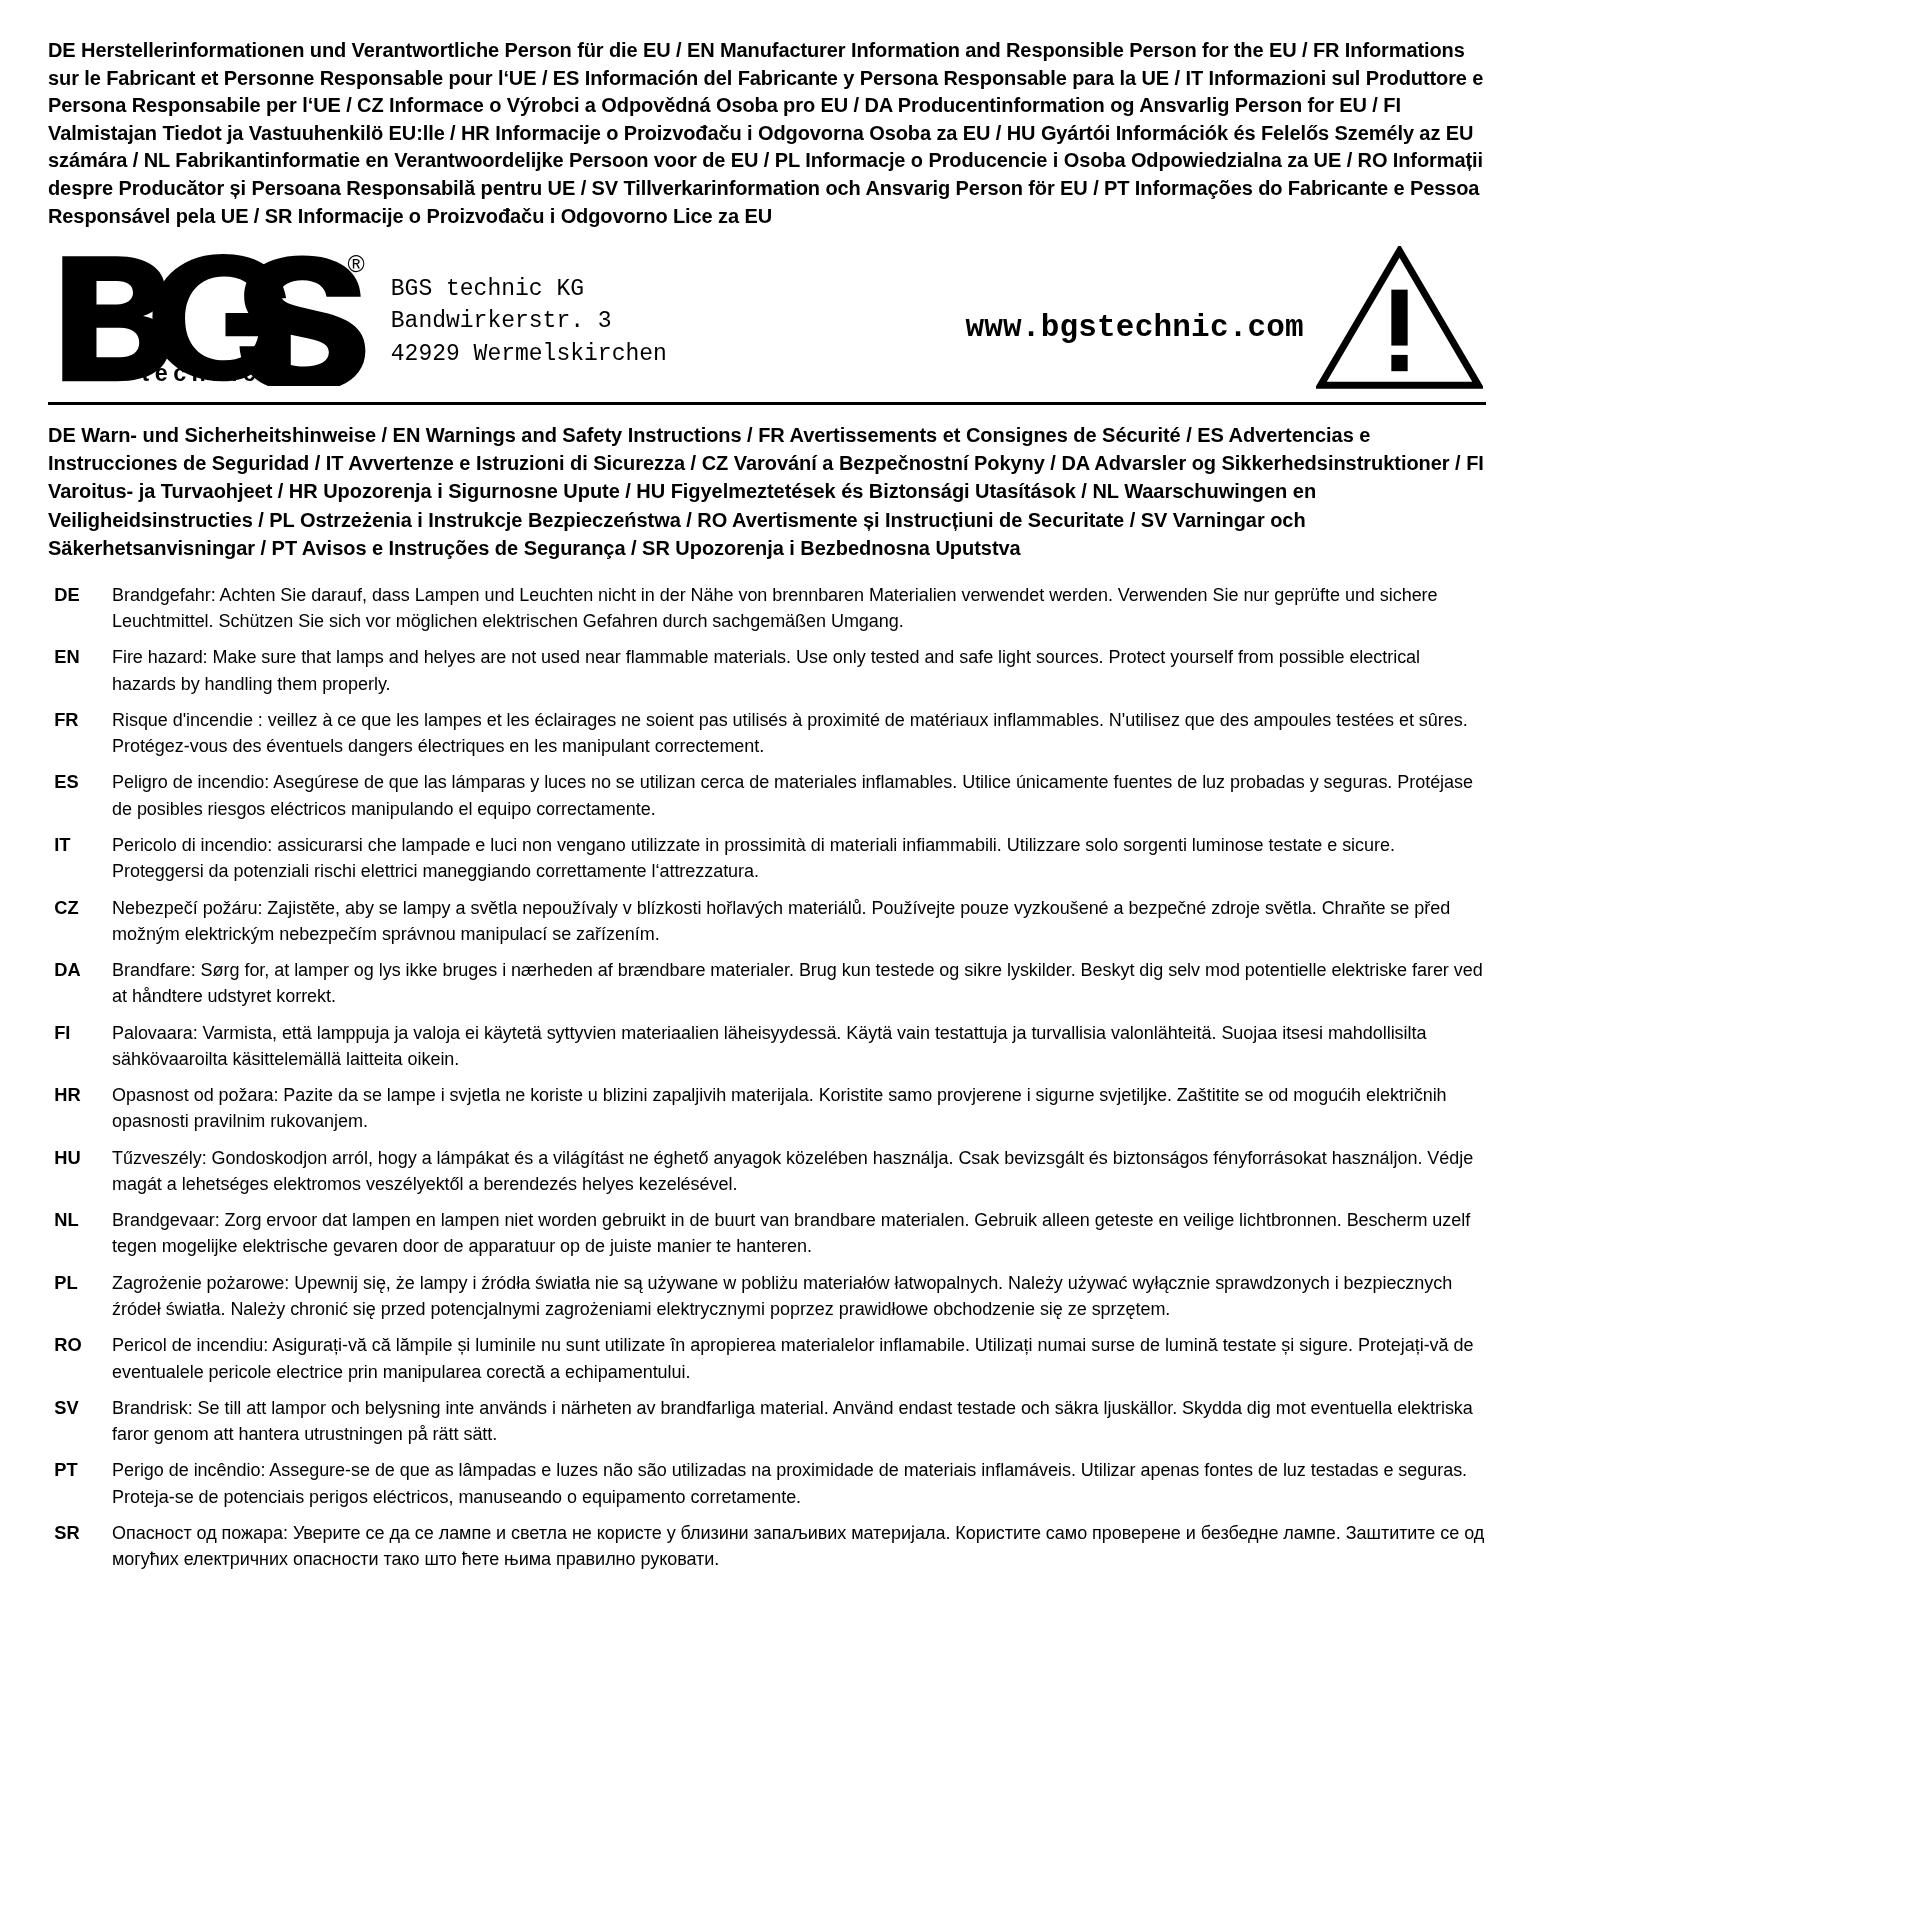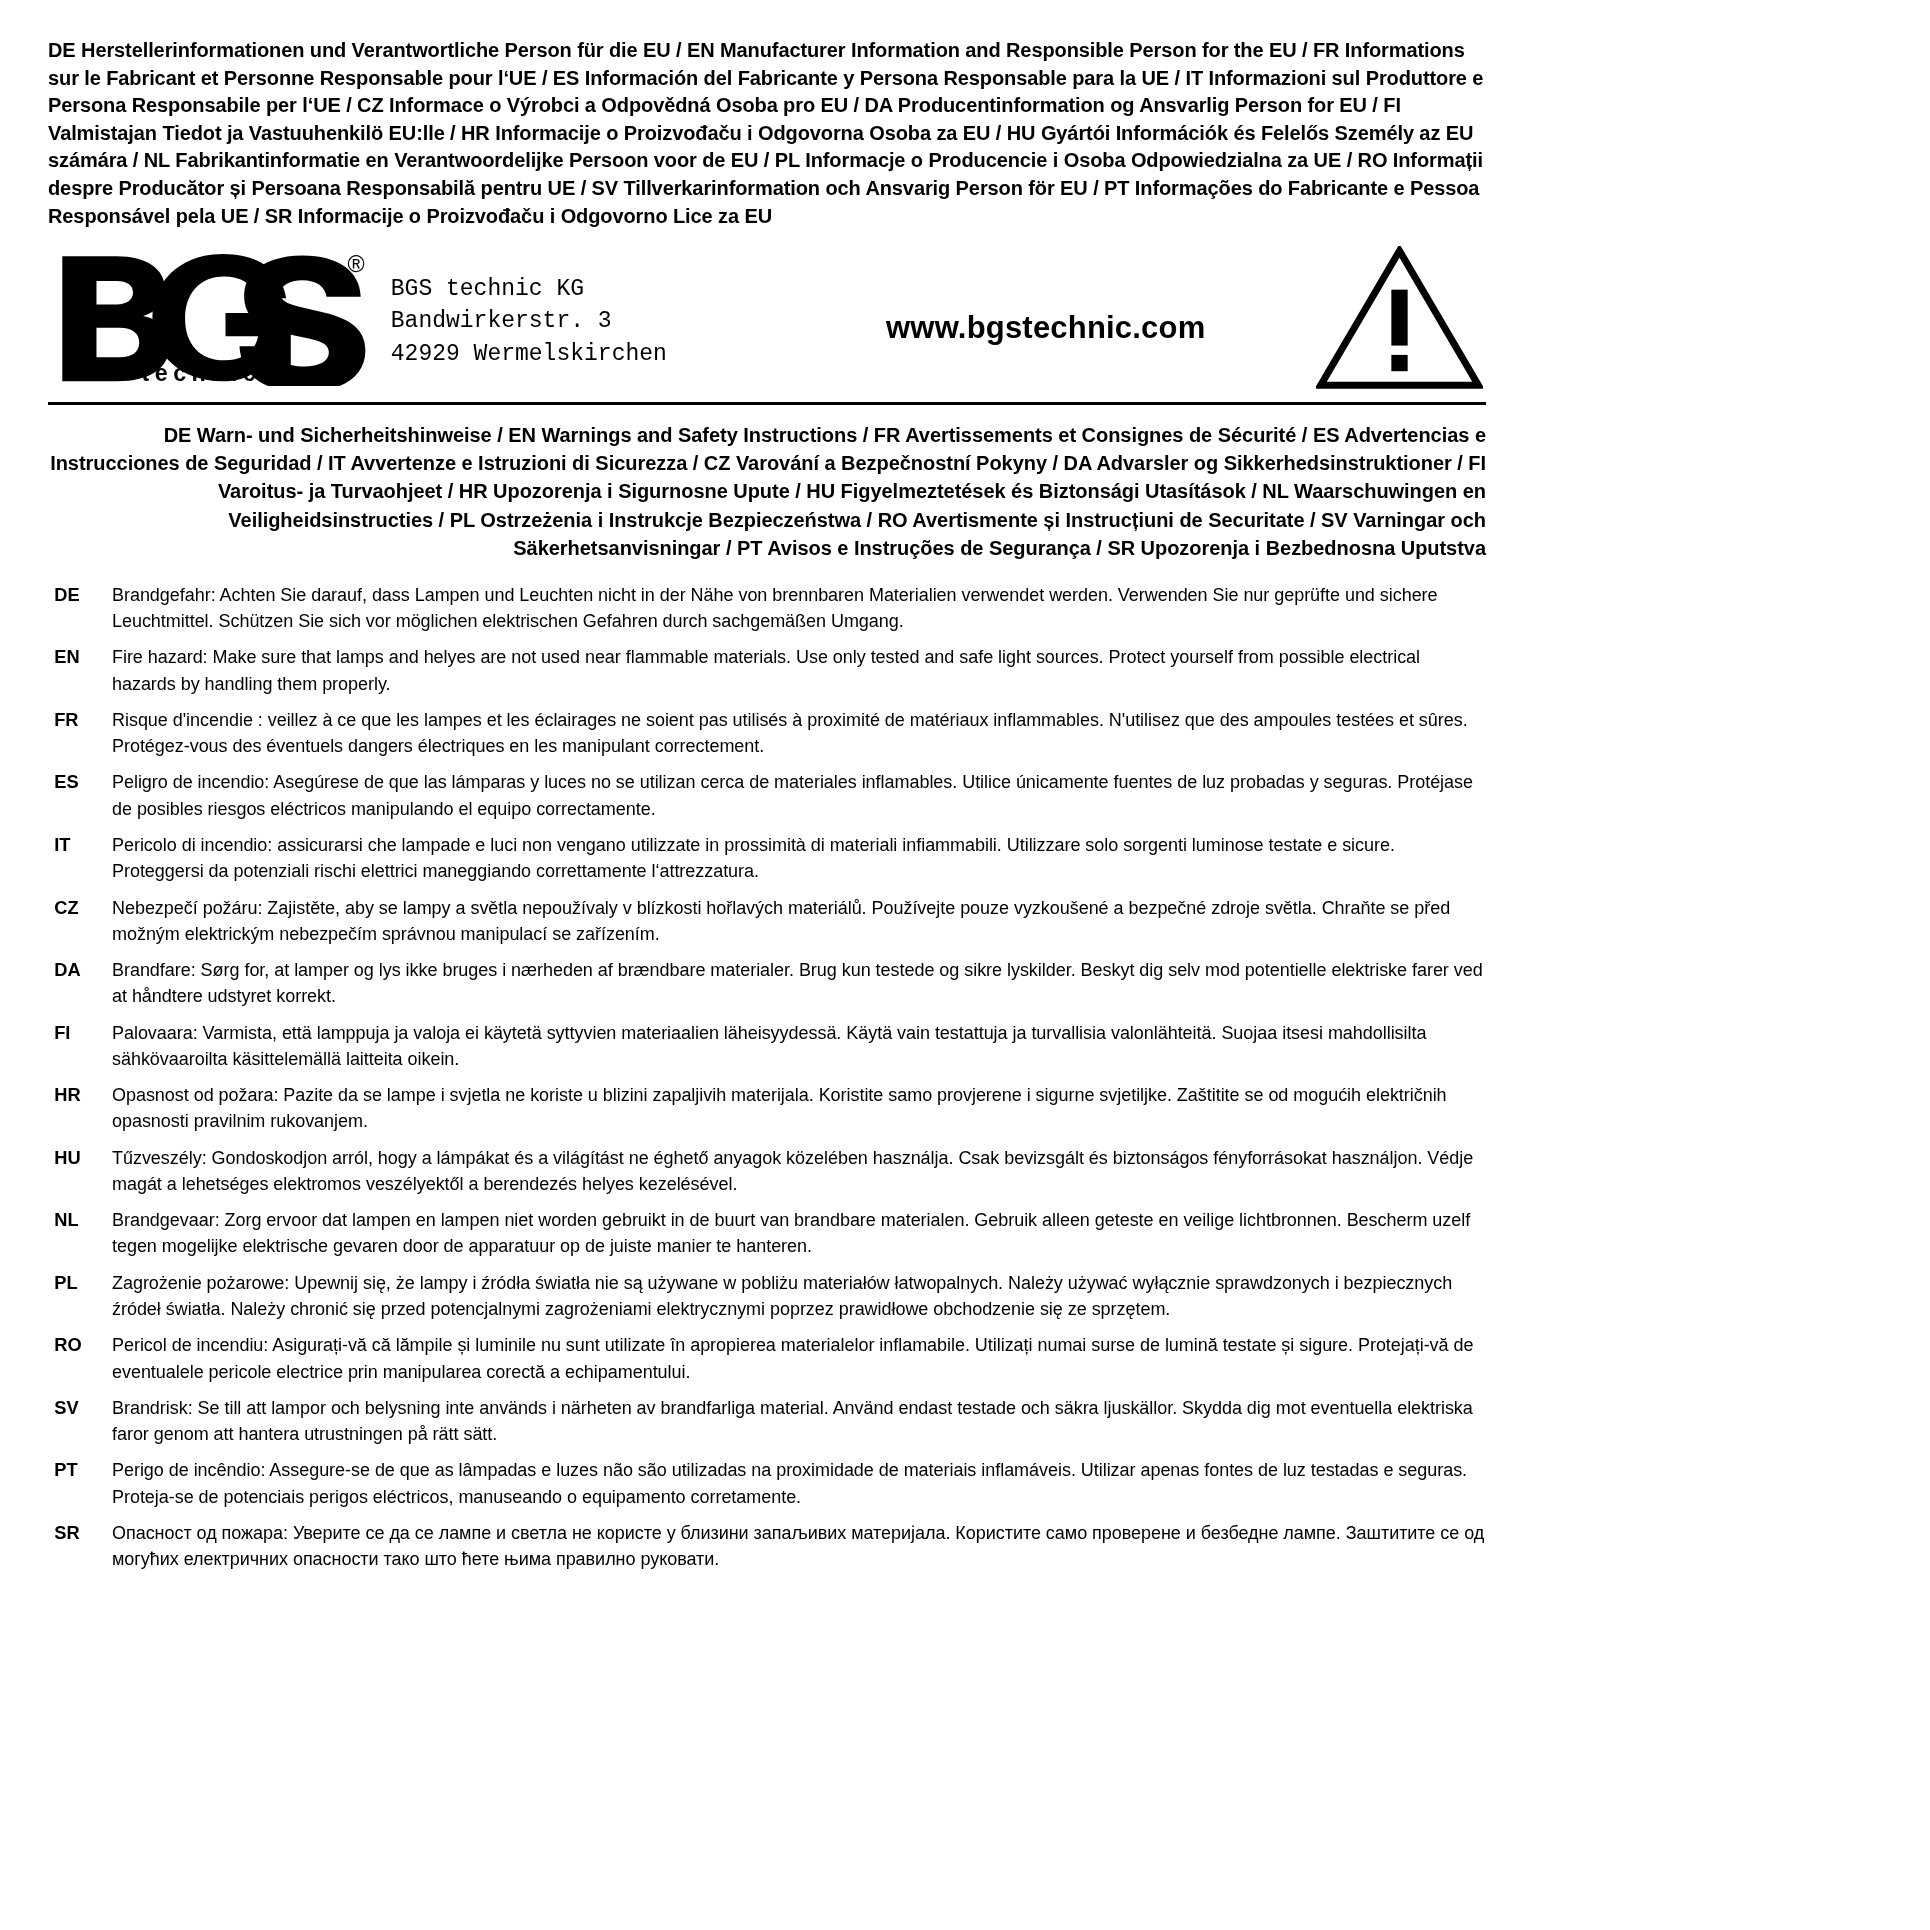--- a/index.html
+++ b/index.html
@@ -58,40 +58,40 @@
   }
   .addr-col.a { width: 389px; flex: 0 0 389px; font-family: Liberation Mono, monospace; }
   .addr-col.b { width: 366px; flex: 0 0 366px; }
 
   .website {
     font-size: 31px;
     font-weight: bold;
     letter-spacing: 0.2px;
     padding-top: 20px;
     flex: 1 1 auto;
-    text-align: left;
+    text-align: right;
     padding-left: 7.8px;
     white-space: nowrap;
+    font-family: Liberation Mono, monospace;
   }
   .warn-tri {
     flex: 0 0 179px;
     display: flex;
     justify-content: flex-end;
     align-items: center;
     padding-right: 3.1px;
   }
 
   
   .section-heading {
     font-size: 20px;
     font-weight: bold;
     line-height: 1.41;
     letter-spacing: -0.04px;
     margin: 15.6px 0 20px 0;
-    text-align: right;
   }
 
   
   .lang-list { margin-top: 4.7px; }
   .lang-row {
     display: flex;
     align-items: flex-start;
     margin-bottom: 10px;
   }
   .lang-code {

